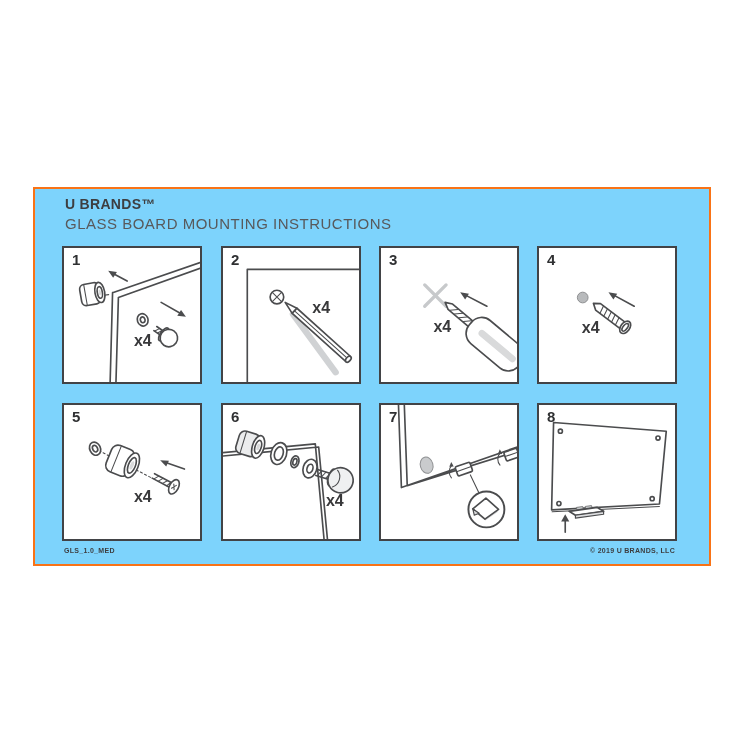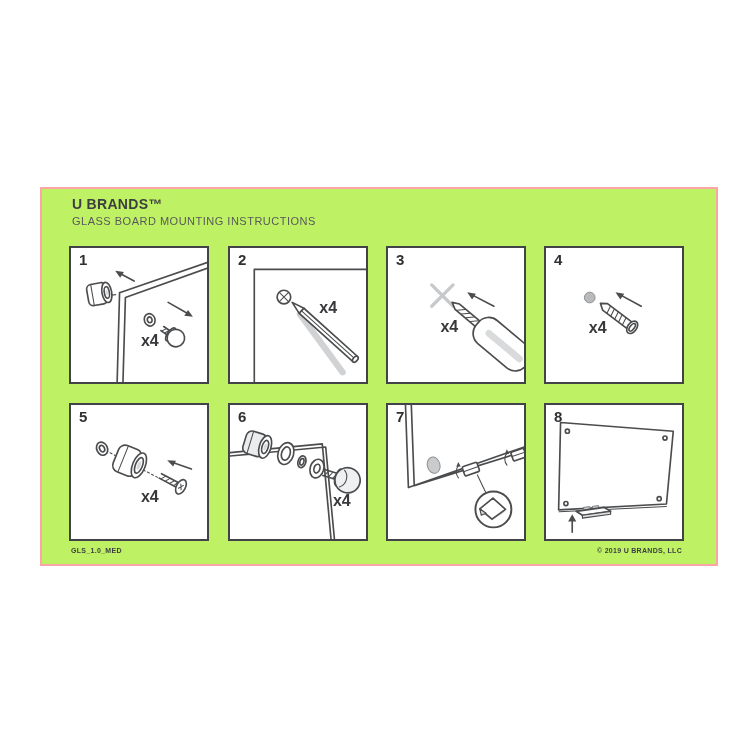--- a/index.html
+++ b/index.html
@@ -1,22 +1,22 @@
 <!DOCTYPE html>
 <html><head>
 <meta charset="utf-8">
 <style>
   html,body{margin:0;padding:0;background:#ffffff;}
   .stage{position:relative;width:750px;height:750px;background:#ffffff;overflow:hidden;
          font-family:"Liberation Sans",sans-serif;}
-  .card{position:absolute;left:40px;top:187px;width:678px;height:379px;box-sizing:border-box;
-        background:#bef264;border:2px solid #fca5a5;}
+  .card{position:absolute;left:33px;top:187px;width:678px;height:379px;box-sizing:border-box;
+        background:#7dd3fc;border:2px solid #f97316;}
   .header{position:absolute;left:30px;top:7px;}
   .brand{font-size:14px;font-weight:bold;color:#3d3e40;letter-spacing:.3px;}
-  .title{font-size:11px;color:#58595b;letter-spacing:.5px;margin-top:3px;}
+  .title{font-size:15px;color:#58595b;letter-spacing:.5px;margin-top:3px;}
   .panel{position:absolute;width:140px;height:138px;box-sizing:border-box;
          border:2px solid #424346;background:#ffffff;}
   .p1{left:27px;top:57px}.p2{left:186px;top:57px}.p3{left:344px;top:57px}.p4{left:502px;top:57px}
   .p5{left:27px;top:214px}.p6{left:186px;top:214px}.p7{left:344px;top:214px}.p8{left:502px;top:214px}
   .num{position:absolute;left:8px;top:3px;font-size:15px;font-weight:bold;color:#2f3032;z-index:2;}
   .panel svg{position:absolute;left:0;top:0;}
   .footer-left{position:absolute;left:29px;top:358px;font-size:7px;font-weight:bold;
                color:#3d3e40;letter-spacing:.3px;}
   .footer-right{position:absolute;right:34px;top:358px;font-size:7px;font-weight:bold;
                 color:#3d3e40;letter-spacing:.3px;}

